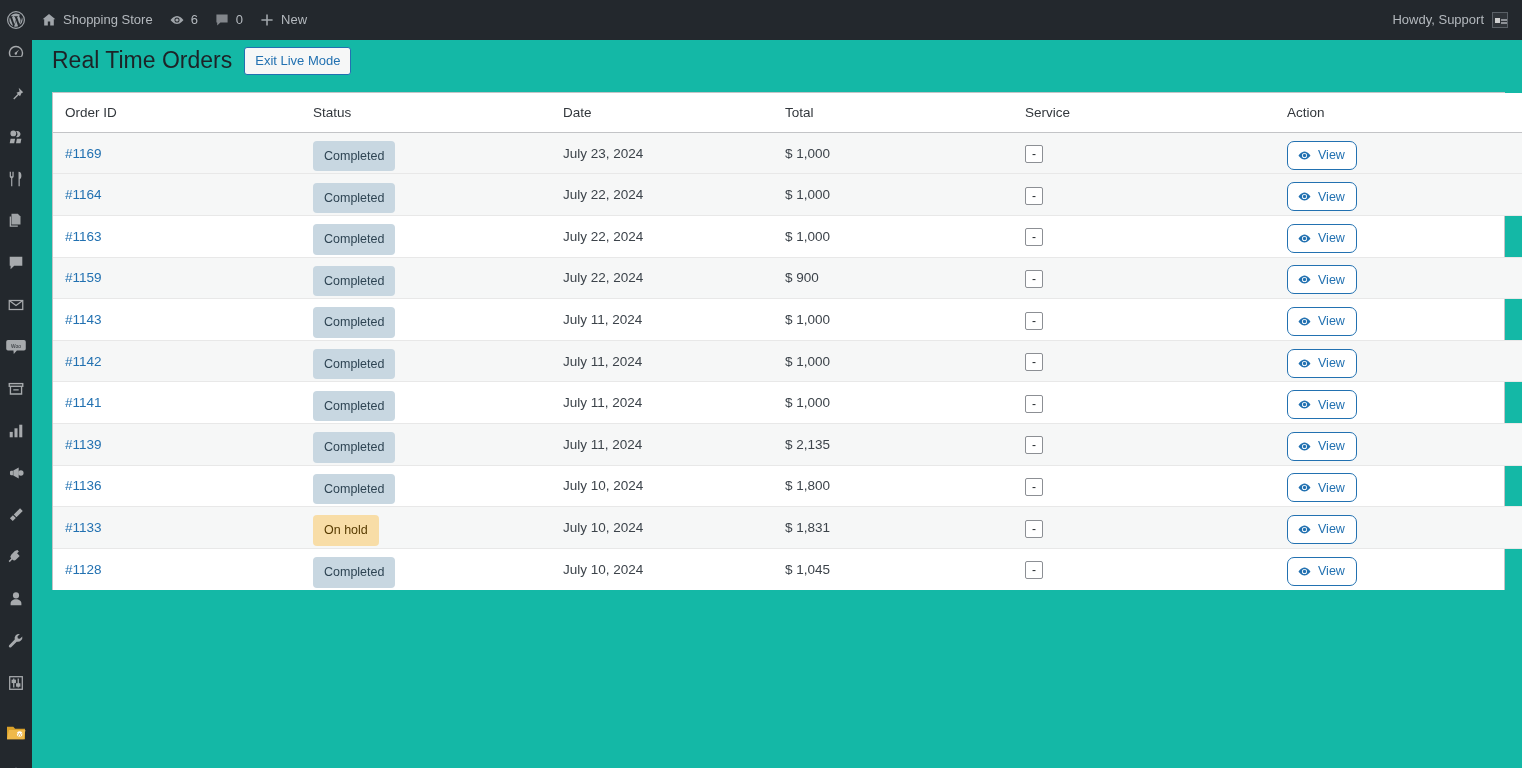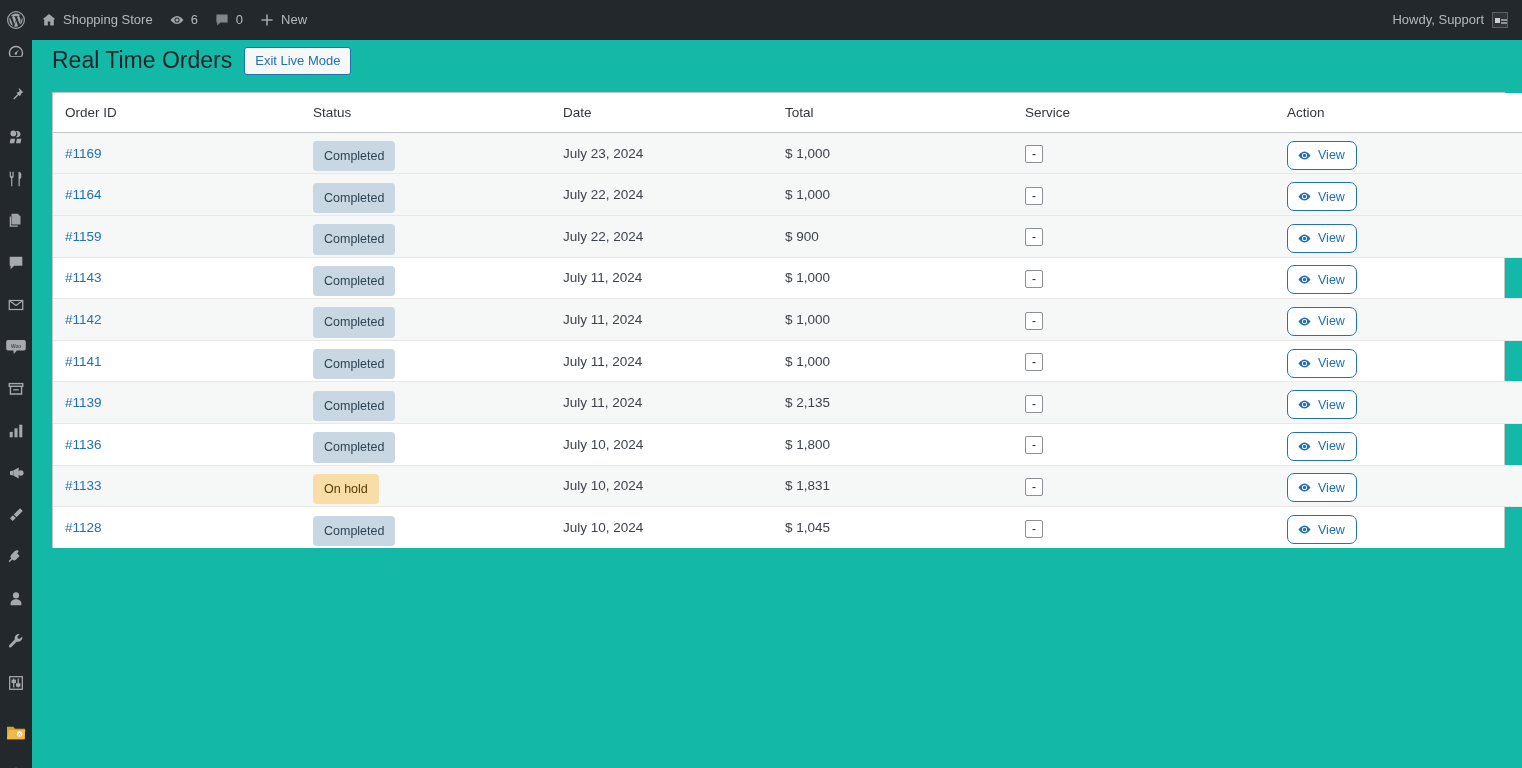--- a/index.html
+++ b/index.html
@@ -412,20 +412,36 @@
             <td class="col-action"><button class="view-btn">
                 <span>
                   <svg width="15" height="15" viewBox="0 0 20 20" fill="#2271b1">
                     <path d="M10 4.6C5.6 4.6 2 10 2 10s3.6 5.4 8 5.4S18 10 18 10 14.4 4.6 10 4.6zm0 8.8A3.4 3.4 0 1110 6.6a3.4 3.4 0 010 6.8z"></path>
                     <circle cx="10" cy="10" r="2.2"></circle>
                   </svg>
                 </span>
                 <span>View</span>
               </button></td>
           </tr>
+          <tr class="">
+            <td class="col-order"><a class="order-link">#1163</a></td>
+            <td class="col-status"><span class="badge completed">Completed</span></td>
+            <td class="col-date cell-date">July 22, 2024</td>
+            <td class="col-total cell-total">$ 1,000</td>
+            <td class="col-service"><span class="service-box">-</span></td>
+            <td class="col-action"><button class="view-btn">
+                <span>
+                  <svg width="15" height="15" viewBox="0 0 20 20" fill="#2271b1">
+                    <path d="M10 4.6C5.6 4.6 2 10 2 10s3.6 5.4 8 5.4S18 10 18 10 14.4 4.6 10 4.6zm0 8.8A3.4 3.4 0 1110 6.6a3.4 3.4 0 010 6.8z"></path>
+                    <circle cx="10" cy="10" r="2.2"></circle>
+                  </svg>
+                </span>
+                <span>View</span>
+              </button></td>
+          </tr>
           <tr class="alt">
             <td class="col-order"><a class="order-link">#1159</a></td>
             <td class="col-status"><span class="badge completed">Completed</span></td>
             <td class="col-date cell-date">July 22, 2024</td>
             <td class="col-total cell-total">$ 900</td>
             <td class="col-service"><span class="service-box">-</span></td>
             <td class="col-action"><button class="view-btn">
                 <span>
                   <svg width="15" height="15" viewBox="0 0 20 20" fill="#2271b1">
                     <path d="M10 4.6C5.6 4.6 2 10 2 10s3.6 5.4 8 5.4S18 10 18 10 14.4 4.6 10 4.6zm0 8.8A3.4 3.4 0 1110 6.6a3.4 3.4 0 010 6.8z"></path>

